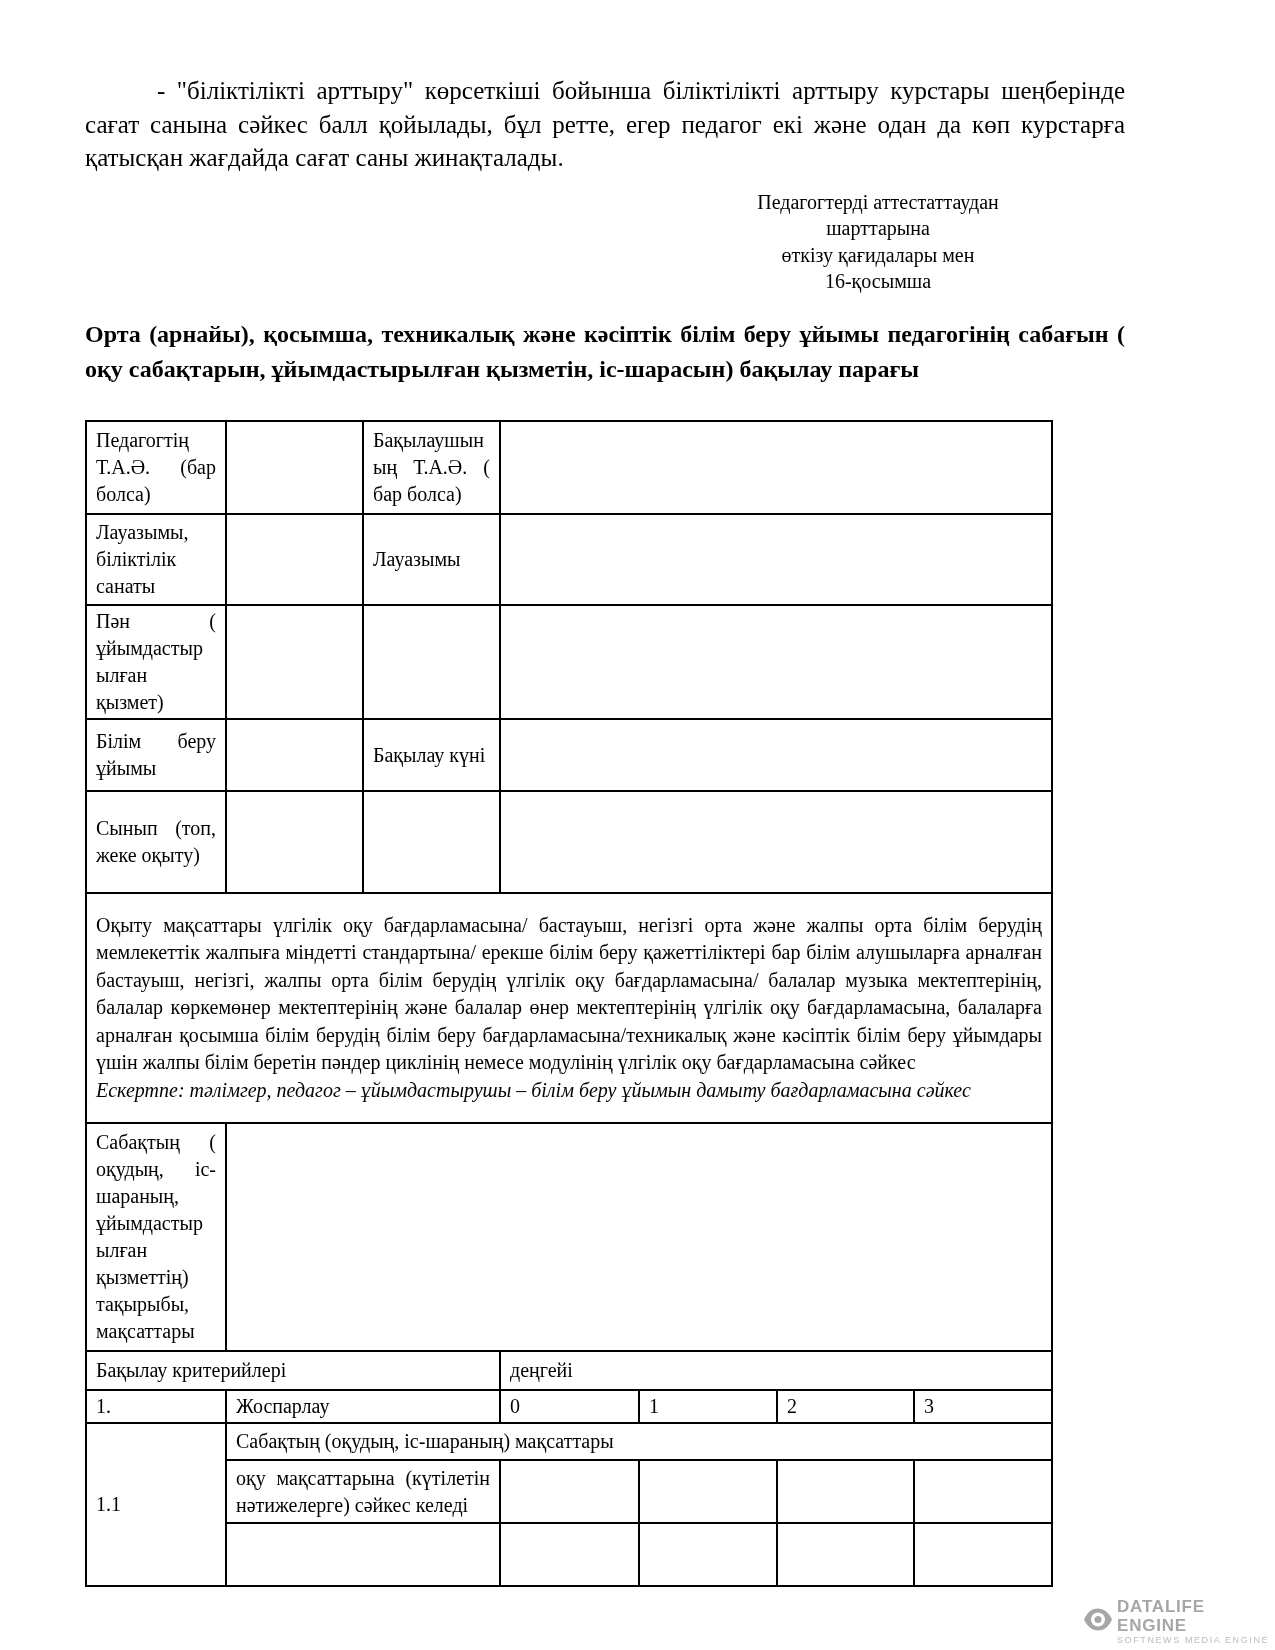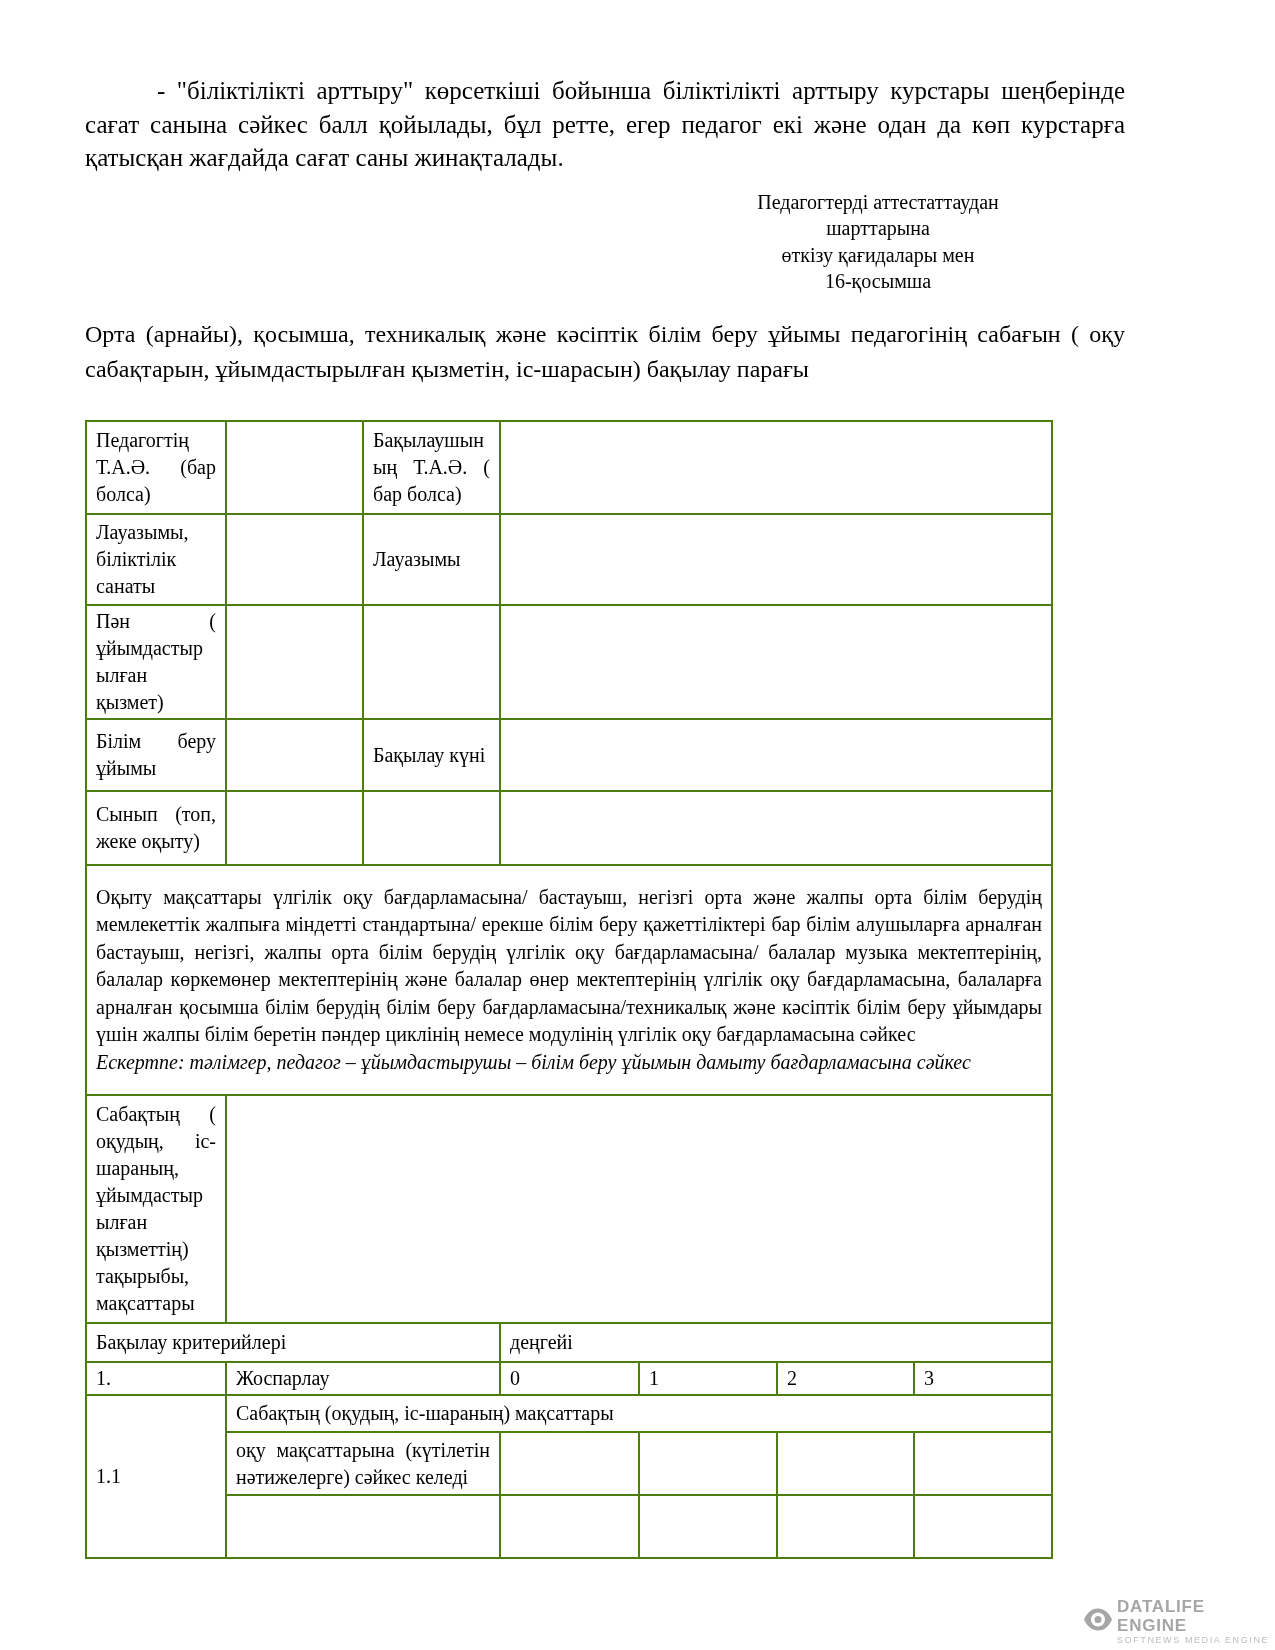--- a/index.html
+++ b/index.html
@@ -14,42 +14,42 @@
   .intro {
     position: absolute; left: 85px; top: 74px; width: 1040px; margin: 0;
     font-size: 25px; line-height: 33.5px; text-align: justify; text-indent: 72px;
   }
   .annotation {
     position: absolute; left: 680px; top: 189px; width: 396px;
     font-size: 20px; line-height: 26.3px; text-align: center;
   }
   .heading {
     position: absolute; left: 85px; top: 317px; width: 1040px; margin: 0;
-    font-size: 24px; line-height: 34.5px; font-weight: normal; text-align: justify;
+    font-size: 24px; line-height: 34.5px; font-weight: bold; text-align: justify;
   }
 
   table.obs {
     position: absolute; left: 85px; top: 420px; width: 966px;
     border-collapse: collapse; table-layout: fixed;
     font-size: 20px; line-height: 27px;
   }
   table.obs td {
-    border: 2px solid #4d7c0f;
+    border: 2px solid #000000;
     padding: 2px 9px;
     vertical-align: middle;
     text-align: justify;
     overflow: hidden;
     word-wrap: break-word;
     overflow-wrap: break-word;
   }
   tr.r0  { height: 93px; }
   tr.r1  { height: 91px; padding-left: 44px; }
   tr.r2  { height: 103px; }
   tr.r3  { height: 72px; }
-  tr.r4  { height: 74px; }
+  tr.r4  { height: 102px; }
   tr.r5  { height: 230px; }
   tr.r6  { height: 228px; }
   tr.r7  { height: 39px; }
   tr.r8  { height: 32px; }
   tr.r9  { height: 37px; }
   tr.r10 { height: 63px; }
   tr.r11 { height: 63px; }
   td.goals-cell { vertical-align: top; padding: 5px 10px; }
   .goals-text { text-align: justify; line-height: 27.5px; }
   .goals-note { font-style: italic; line-height: 27.5px; }

